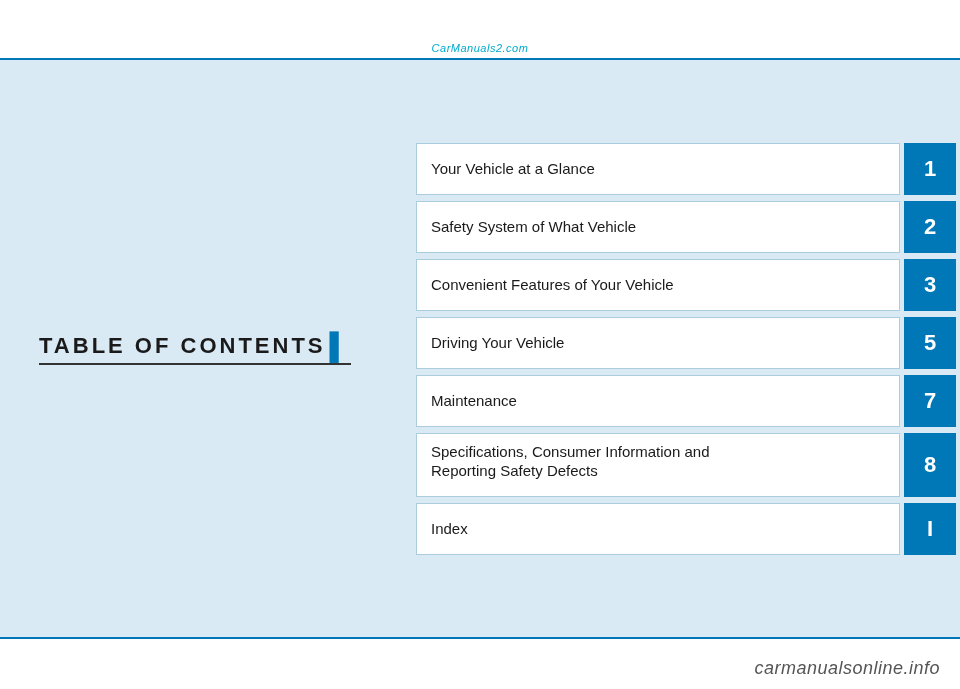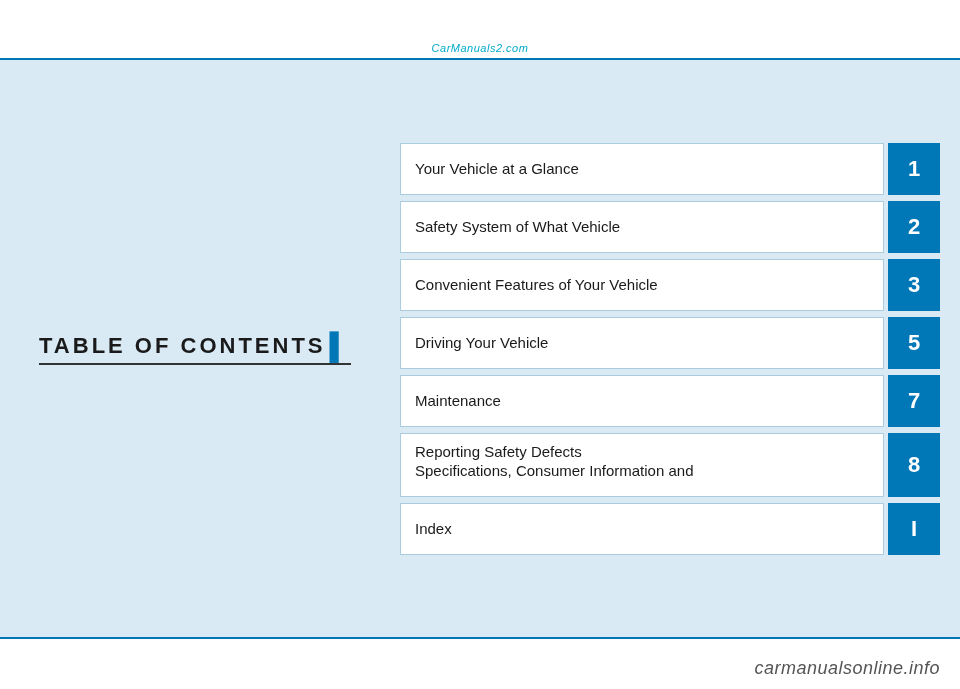--- a/index.html
+++ b/index.html
@@ -92,20 +92,21 @@
       justify-content: center;
       padding: 12px 20px 12px 10px;
       gap: 6px;
     }
 
     .toc-row {
       display: flex;
       align-items: stretch;
       width: 100%;
       min-height: 52px;
+      margin-left: 16px;
     }
 
     .toc-row.double-line {
       min-height: 64px;
     }
 
     .toc-label {
       flex: 1;
       background: #ffffff;
       border: 1.5px solid #aaccdd;
@@ -197,22 +198,22 @@
     </div>
 
 
     <div class="toc-row">
       <div class="toc-label">Maintenance</div>
       <div class="toc-number">7</div>
     </div>
 
     <div class="toc-row double-line">
       <div class="toc-label" style="flex-direction:column; align-items:flex-start;">
+        <span>Specifications, Consumer Information and</span>
         <span>Reporting Safety Defects</span>
-        <span>Specifications, Consumer Information and</span>
       </div>
       <div class="toc-number">8</div>
     </div>
 
     <div class="toc-row">
       <div class="toc-label">Index</div>
       <div class="toc-number">I</div>
     </div>
 
   </div>

